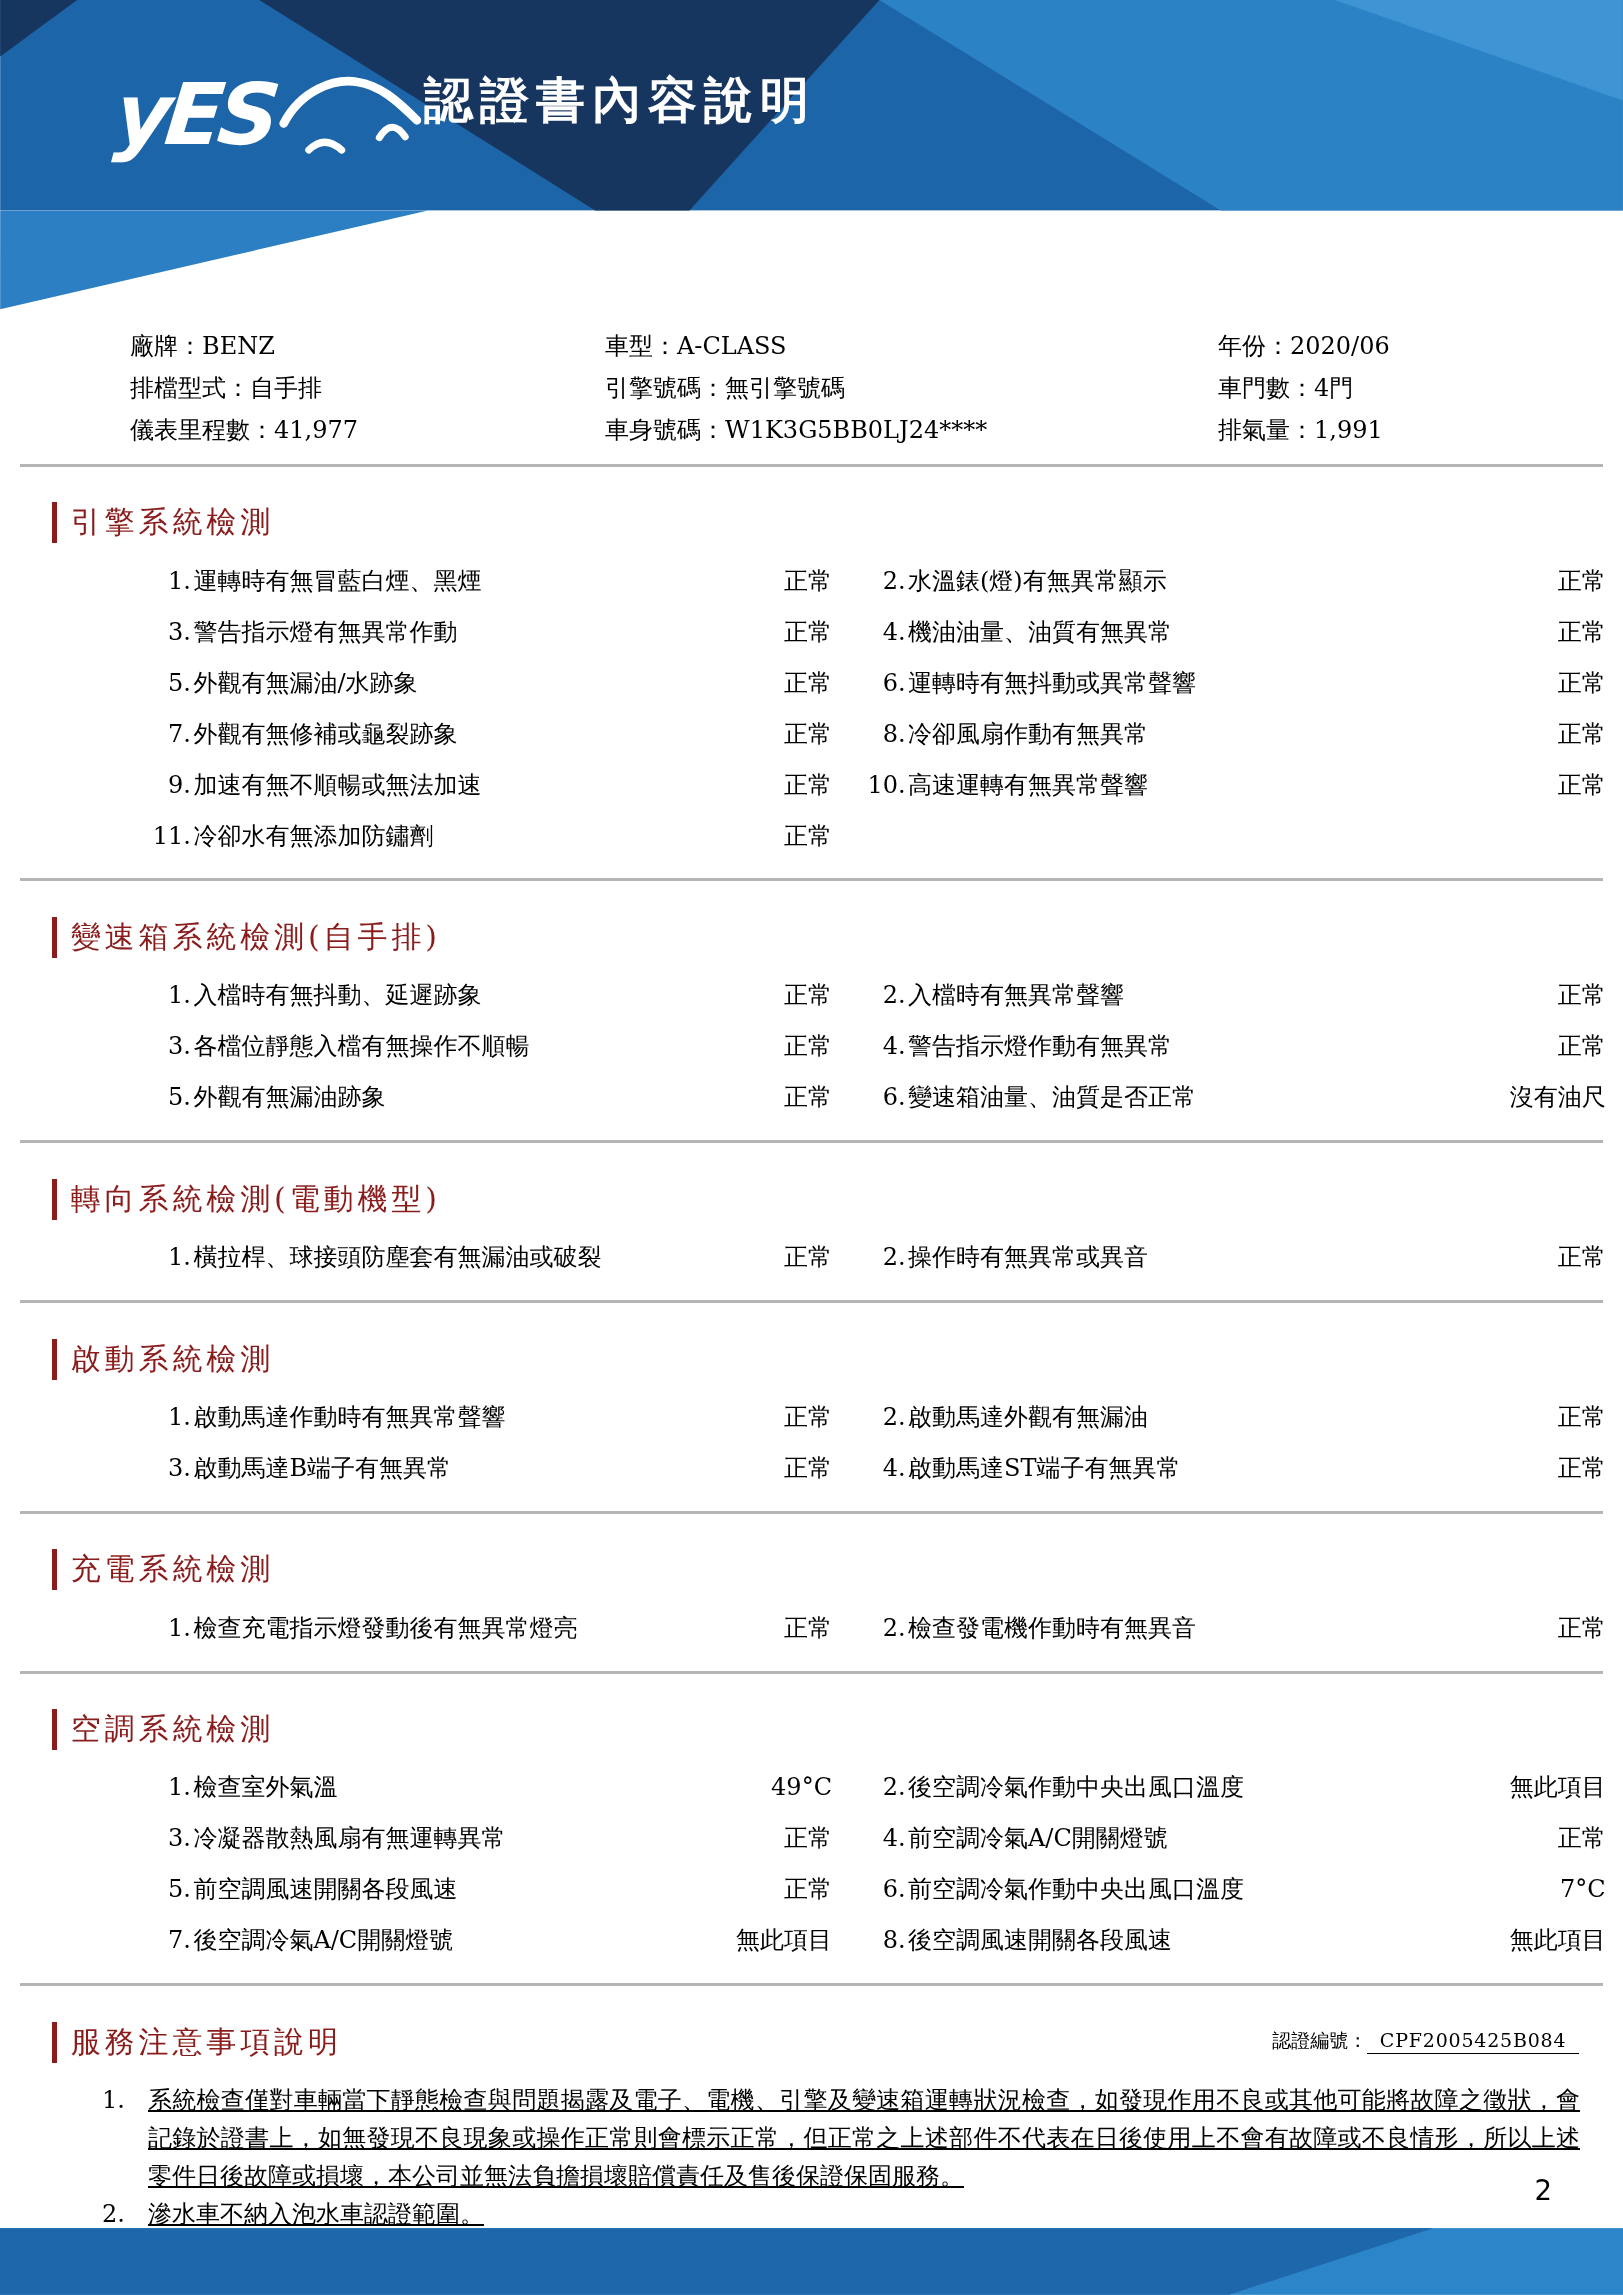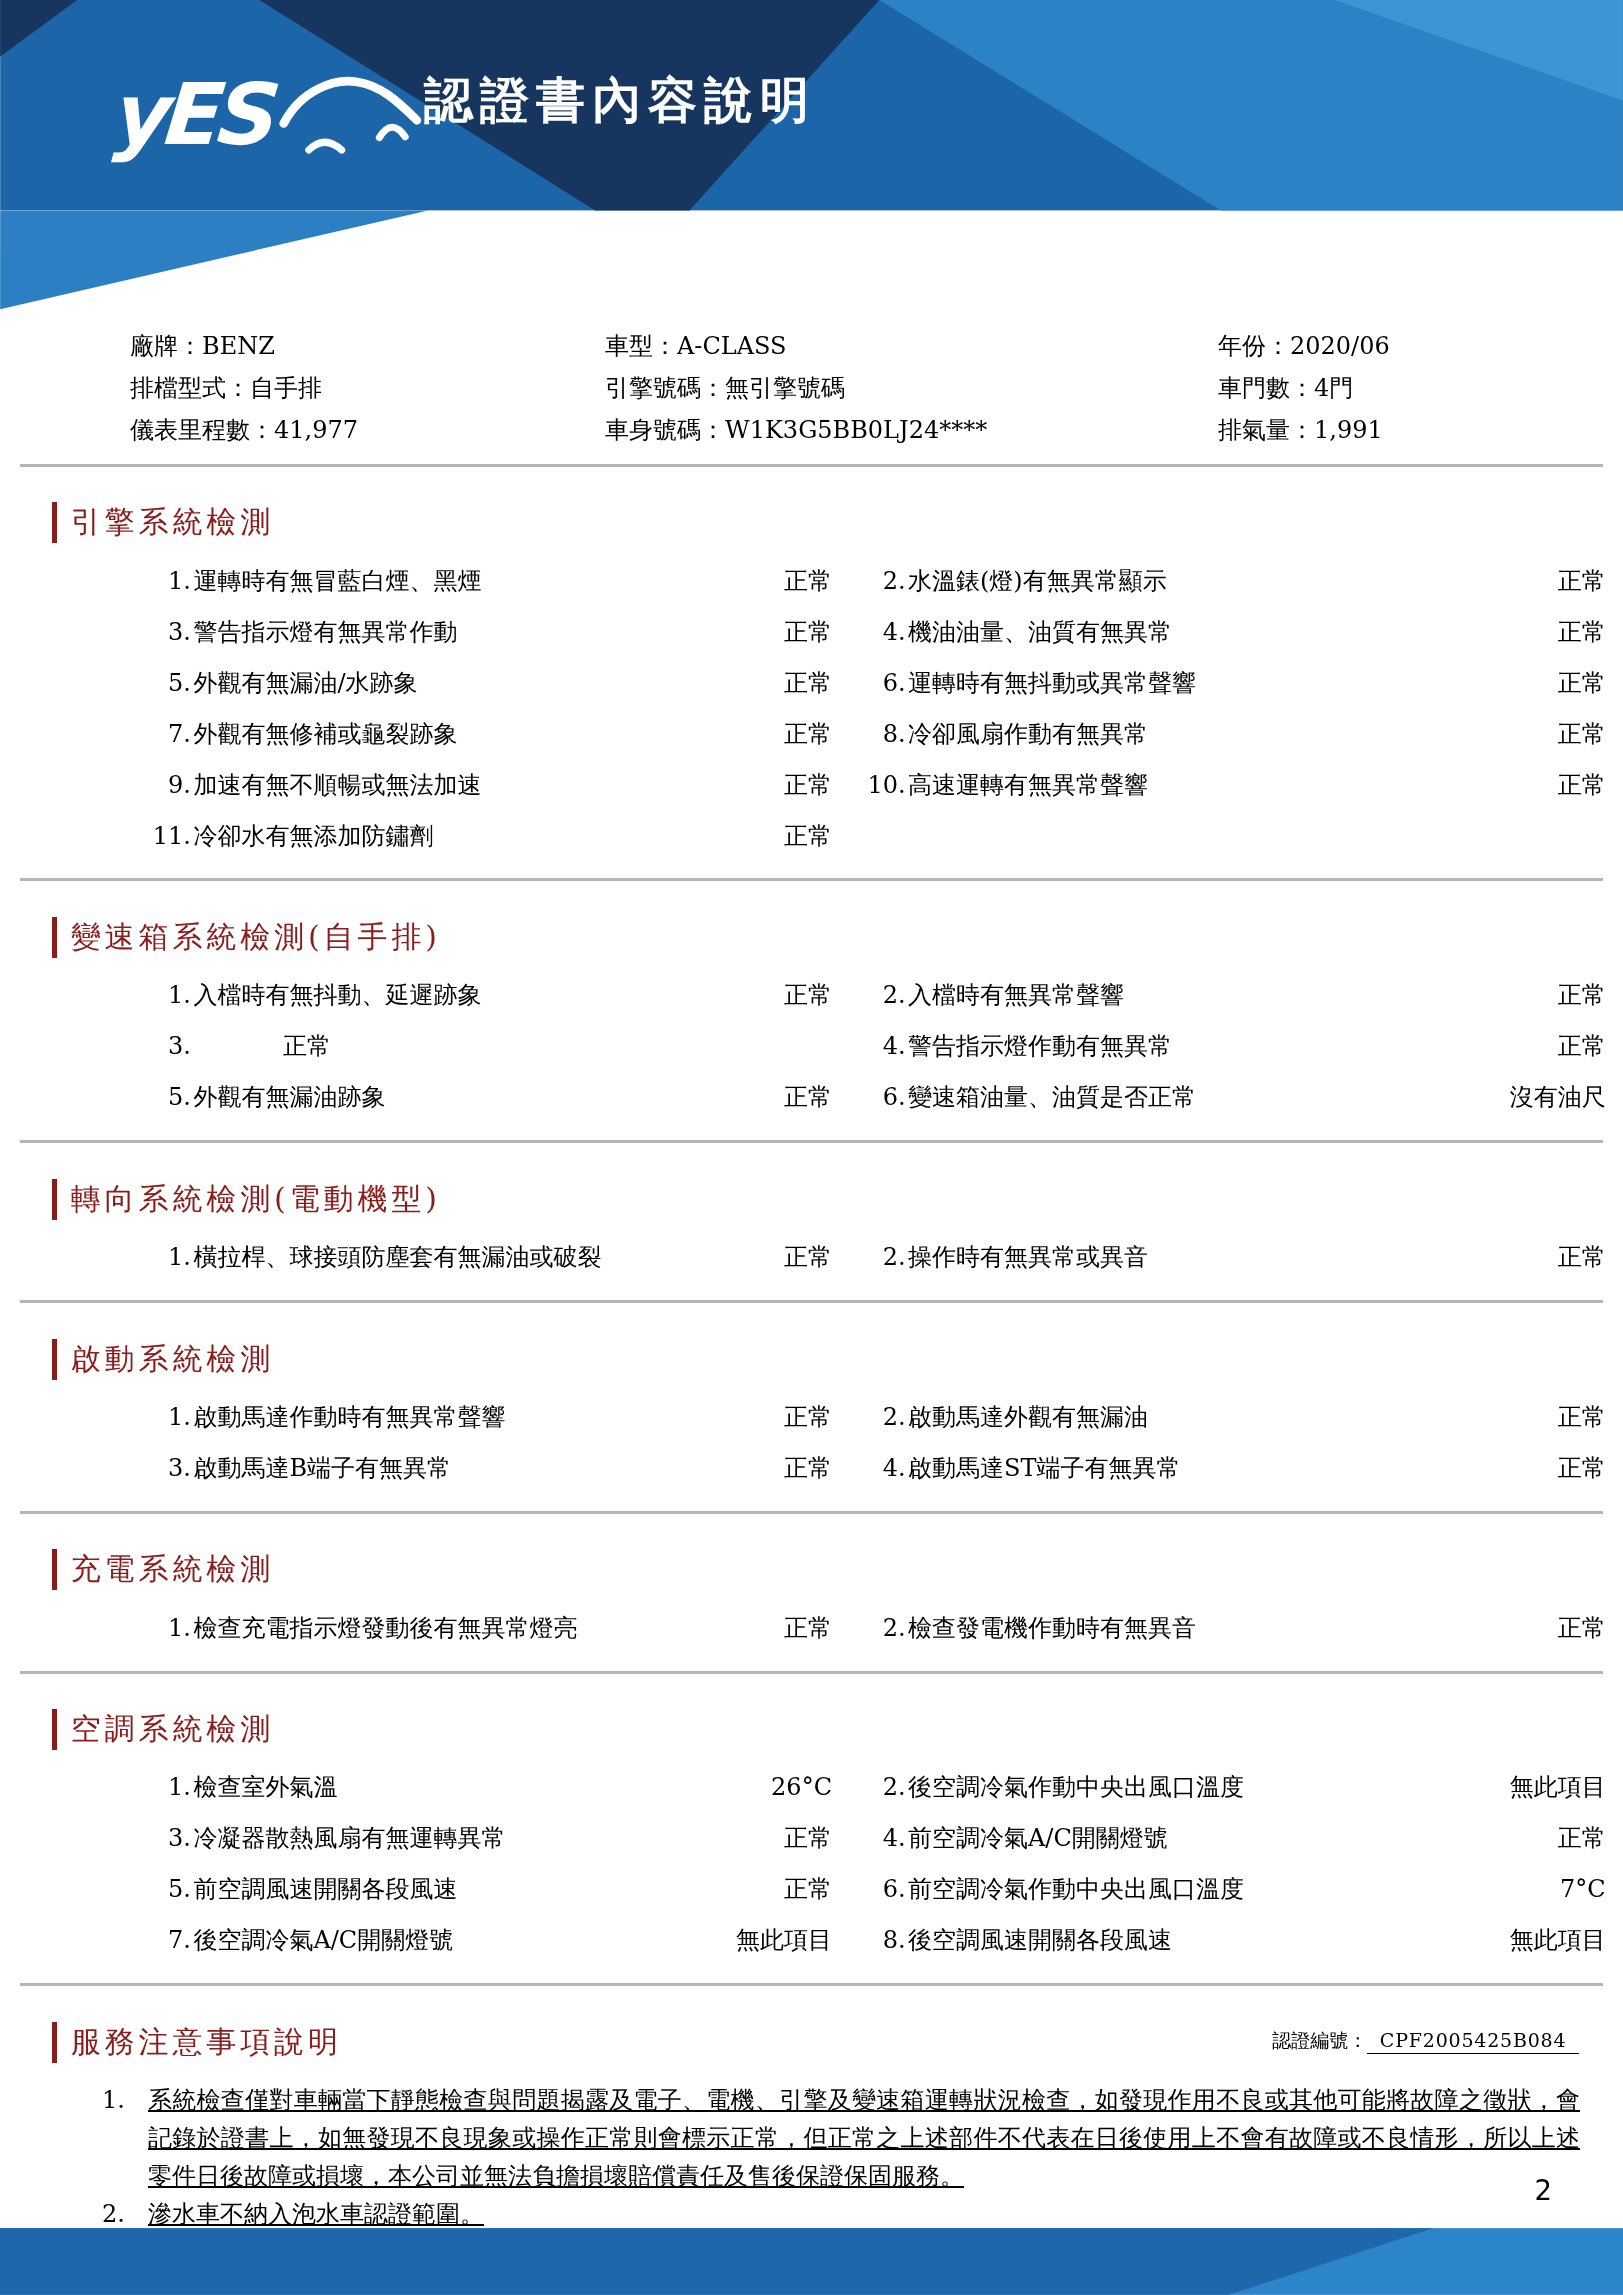--- a/index.html
+++ b/index.html
@@ -161,20 +161,21 @@
               <span class="item-text">入檔時有無抖動、延遲跡象</span>
               <span class="item-result">正常</span>
             </div>
             <div class="item">
               <span class="item-no">2.</span>
               <span class="item-text">入檔時有無異常聲響</span>
               <span class="item-result">正常</span>
             </div>
             <div class="item">
               <span class="item-no">3.</span>
+              <span class="item-text">各檔位靜態入檔有無操作不順暢</span>
               <span class="item-result">正常</span>
             </div>
             <div class="item">
               <span class="item-no">4.</span>
               <span class="item-text">警告指示燈作動有無異常</span>
               <span class="item-result">正常</span>
             </div>
             <div class="item">
               <span class="item-no">5.</span>
               <span class="item-text">外觀有無漏油跡象</span>
@@ -257,21 +258,21 @@
         </section>
         <section class="section">
           <div class="sec-title-row">
             <span class="sec-bar"></span>
             <span class="sec-title-text">空調系統檢測</span>
           </div>
           <div class="items-grid">
             <div class="item">
               <span class="item-no">1.</span>
               <span class="item-text">檢查室外氣溫</span>
-              <span class="item-result">26°C</span>
+              <span class="item-result">49°C</span>
             </div>
             <div class="item">
               <span class="item-no">2.</span>
               <span class="item-text">後空調冷氣作動中央出風口溫度</span>
               <span class="item-result">無此項目</span>
             </div>
             <div class="item">
               <span class="item-no">3.</span>
               <span class="item-text">冷凝器散熱風扇有無運轉異常</span>
               <span class="item-result">正常</span>

